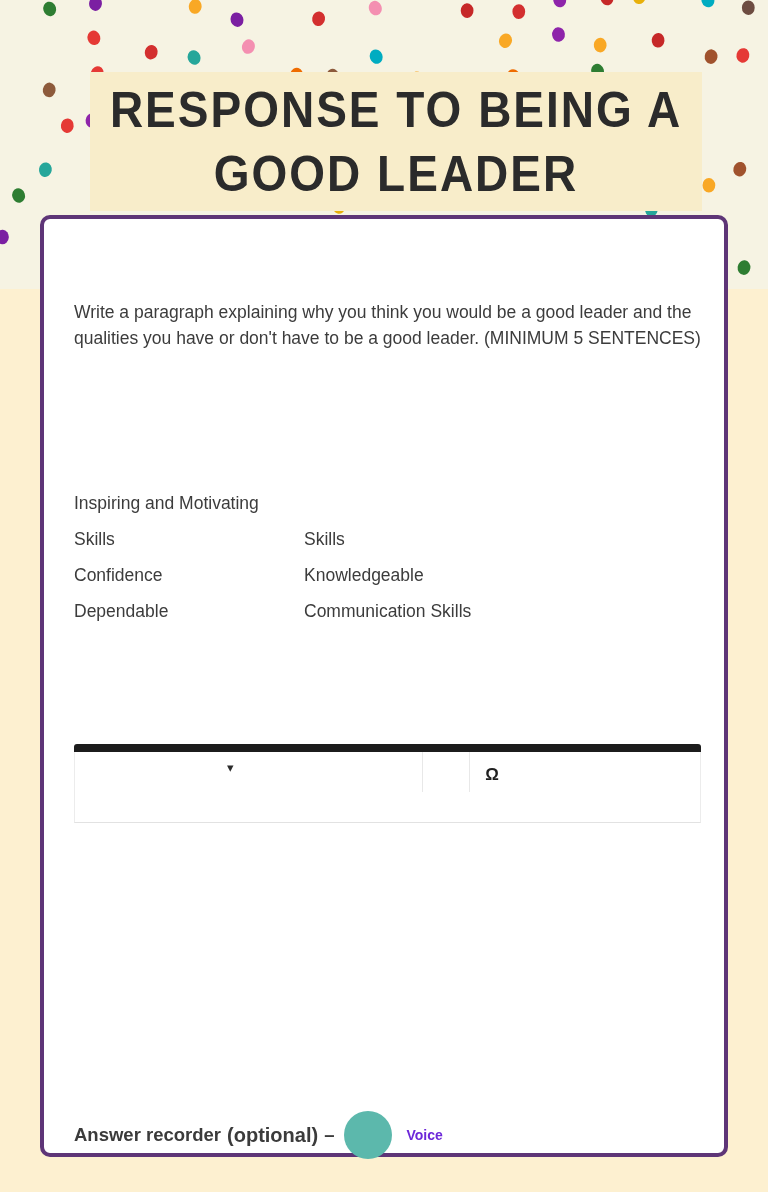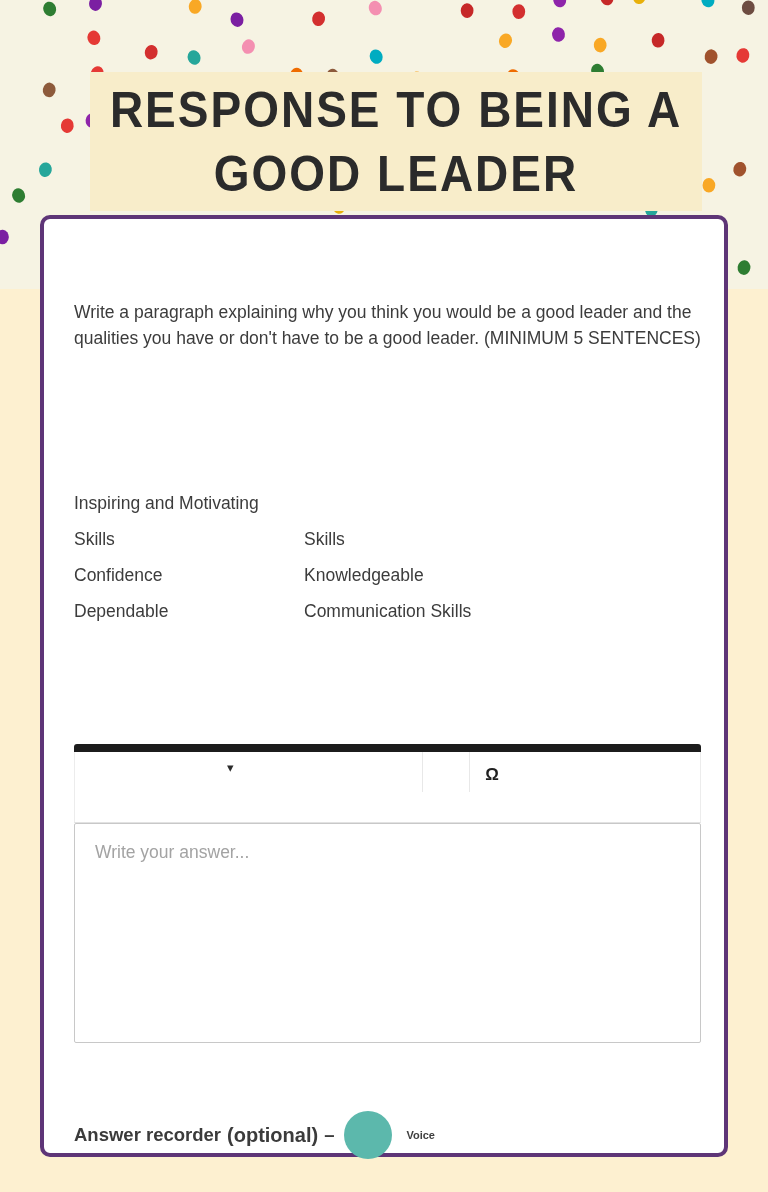--- a/index.html
+++ b/index.html
@@ -207,23 +207,23 @@
   }
   .voice-button {
     width: 48px; height: 48px;
     border-radius: 50%;
     background: #5cb8ac;
     border: none;
     cursor: pointer;
     margin-left: 10px;
   }
   .voice-label {
-    font-size: 11px;
+    font-size: 14px;
     font-weight: 700;
-    color: #404040;
+    color: #6d28d9;
     margin-left: 14px;
   }
 </style>
 </head>
 <body>
 
 <div class="page">
 
   <div class="dots-region">
     <svg width="768" height="289" xmlns="http://www.w3.org/2000/svg">
@@ -348,21 +348,20 @@
         <button class="toolbar-dropdown">
           <span class="caret-icon">▾</span>
         </button>
         <span class="toolbar-sep sep-1"></span>
         <button class="toolbar-blank-button"></button>
         <span class="toolbar-sep sep-2"></span>
         <button class="toolbar-omega-button">
           <span>Ω</span>
         </button>
       </div>
-      <textarea class="answer-input" placeholder="Write your answer..." style=""></textarea>
     </div>
 
     <div class="recorder-row">
       <span class="recorder-label">Answer recorder</span>
       <span class="recorder-optional">(optional)</span>
       <span class="recorder-dash">–</span>
       <button class="voice-button"></button>
       <span class="voice-label">Voice</span>
     </div>
 

